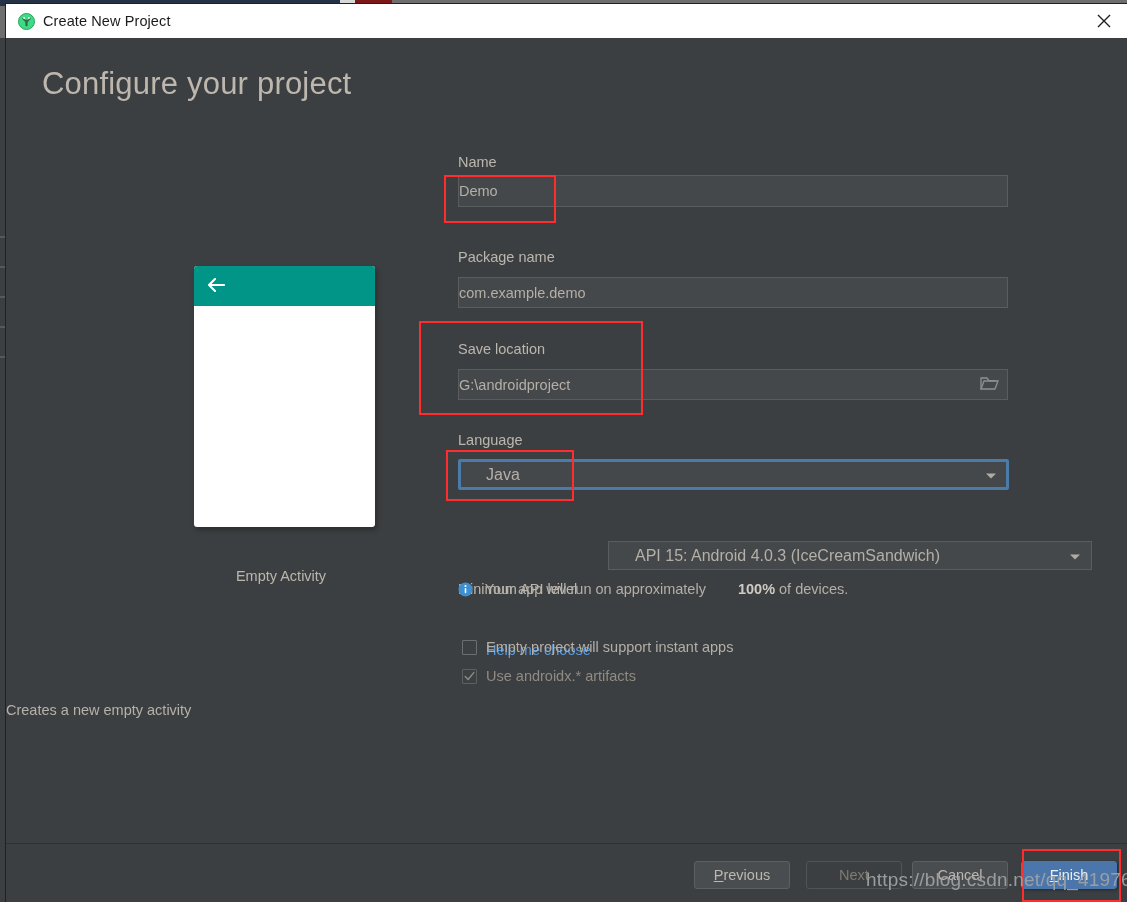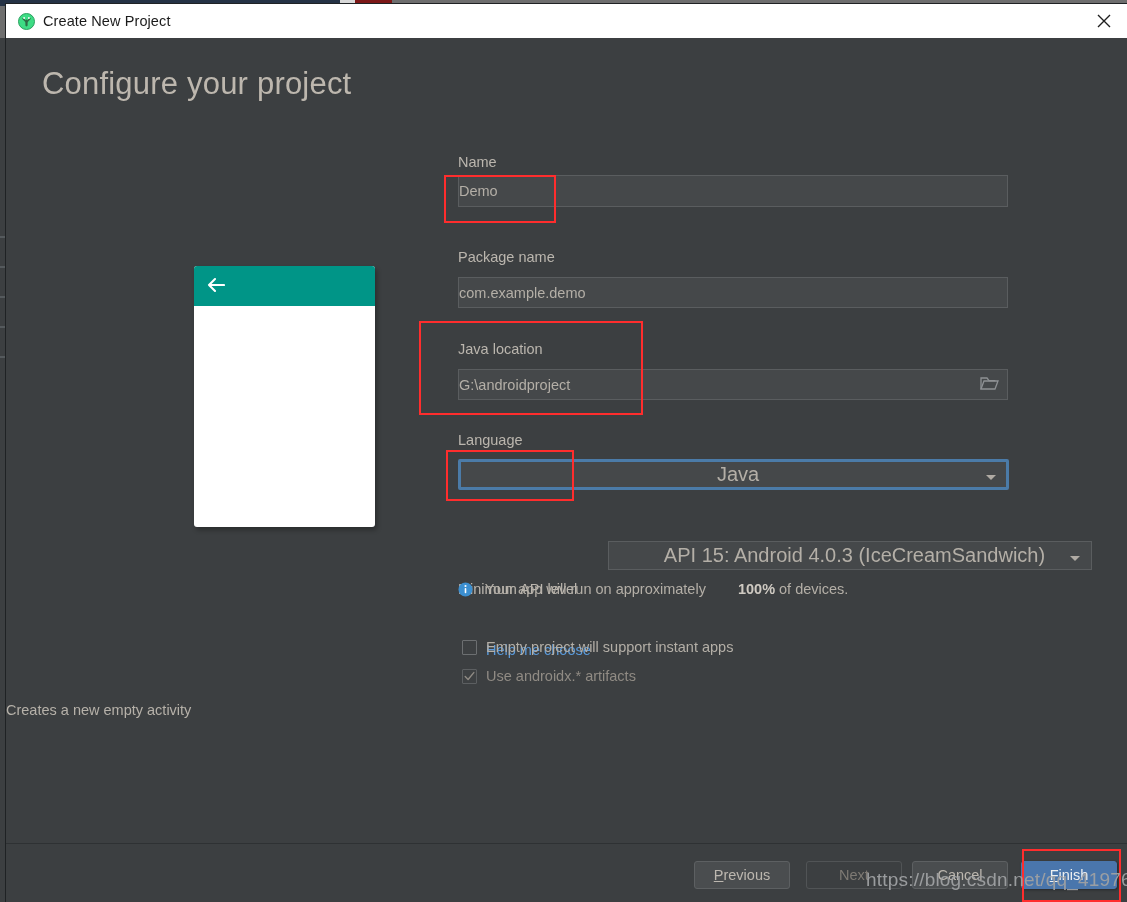--- a/index.html
+++ b/index.html
@@ -161,24 +161,23 @@
   }
 
   .combo {
     position: absolute;
     background: #45484a;
     border: 1px solid #5a5d5f;
     box-sizing: border-box;
     display: flex;
     align-items: center;
     color: #b4afa7;
-    font-size: 20px;
-    padding-left: 9px;
-    cursor: pointer;
-    justify-content: center;
+    font-size: 16px;
+    padding-left: 26px;
+    cursor: pointer;
   }
   .combo.focused {
     border: 2px solid #4b7ba8;
     box-shadow: 0 0 0 1px #4b7ba8 inset;
     border-radius: 2px;
   }
   .combo .arrow {
     position: absolute;
     right: 10px; top: 50%;
     transform: translateY(-50%);
@@ -334,33 +333,34 @@
 
     <div class="preview-card">
       <div class="preview-appbar">
         <span class="preview-back">
           <svg width="18" height="16" viewBox="0 0 18 16">
             <path d="M17 8 L2 8 M8 2 L2 8 L8 14" stroke="#ffffff" stroke-width="2.1" fill="none" stroke-linecap="round" stroke-linejoin="round"></path>
           </svg>
         </span>
       </div>
     </div>
+    <div class="preview-caption">Empty Activity</div>
     <div class="preview-desc">Creates a new empty activity</div>
 
     <div class="field-label" style="left:452px; top:116px;">Name</div>
     <div class="text-field" style="left:452px; top:137px; width:550px; height:32px;">
       <span>Demo</span>
     </div>
 
     <div class="field-label" style="left:452px; top:211px;">Package name</div>
     <div class="text-field" style="left:452px; top:239px; width:550px; height:31px;">
       <span>com.example.demo</span>
     </div>
 
-    <div class="field-label" style="left:452px; top:303px;">Java location</div>
+    <div class="field-label" style="left:452px; top:303px;">Save location</div>
     <div class="text-field" style="left:452px; top:331px; width:550px; height:31px;">
       <span>G:\androidproject</span>
       <span class="browse">
         <svg width="19" height="15" viewBox="0 0 19 15">
           <path d="M1 13 L4 5 L18 5 L15 13 Z" fill="none" stroke="#8e9194" stroke-width="1.3"></path>
           <path d="M1 13 L1 2 L7 2 L9 4.6 L15.4 4.6" fill="none" stroke="#8e9194" stroke-width="1.3"></path>
         </svg>
       </span>
     </div>
 

